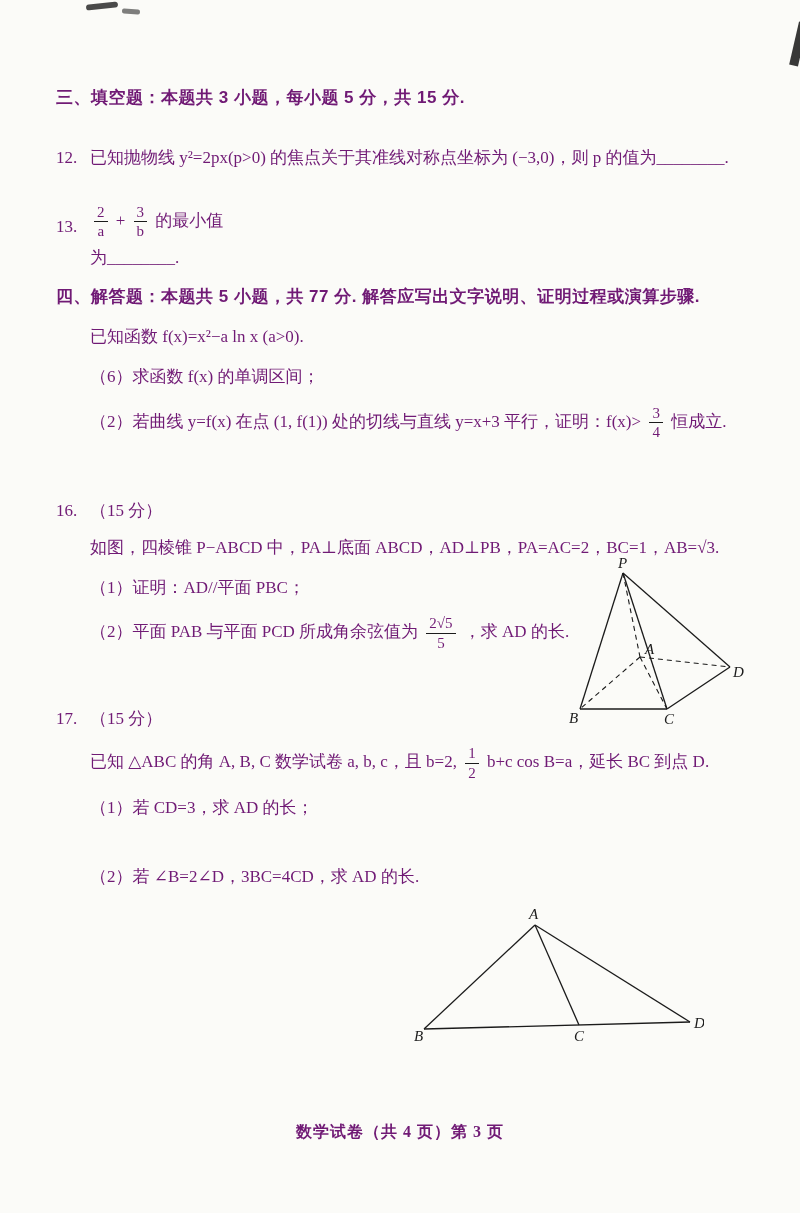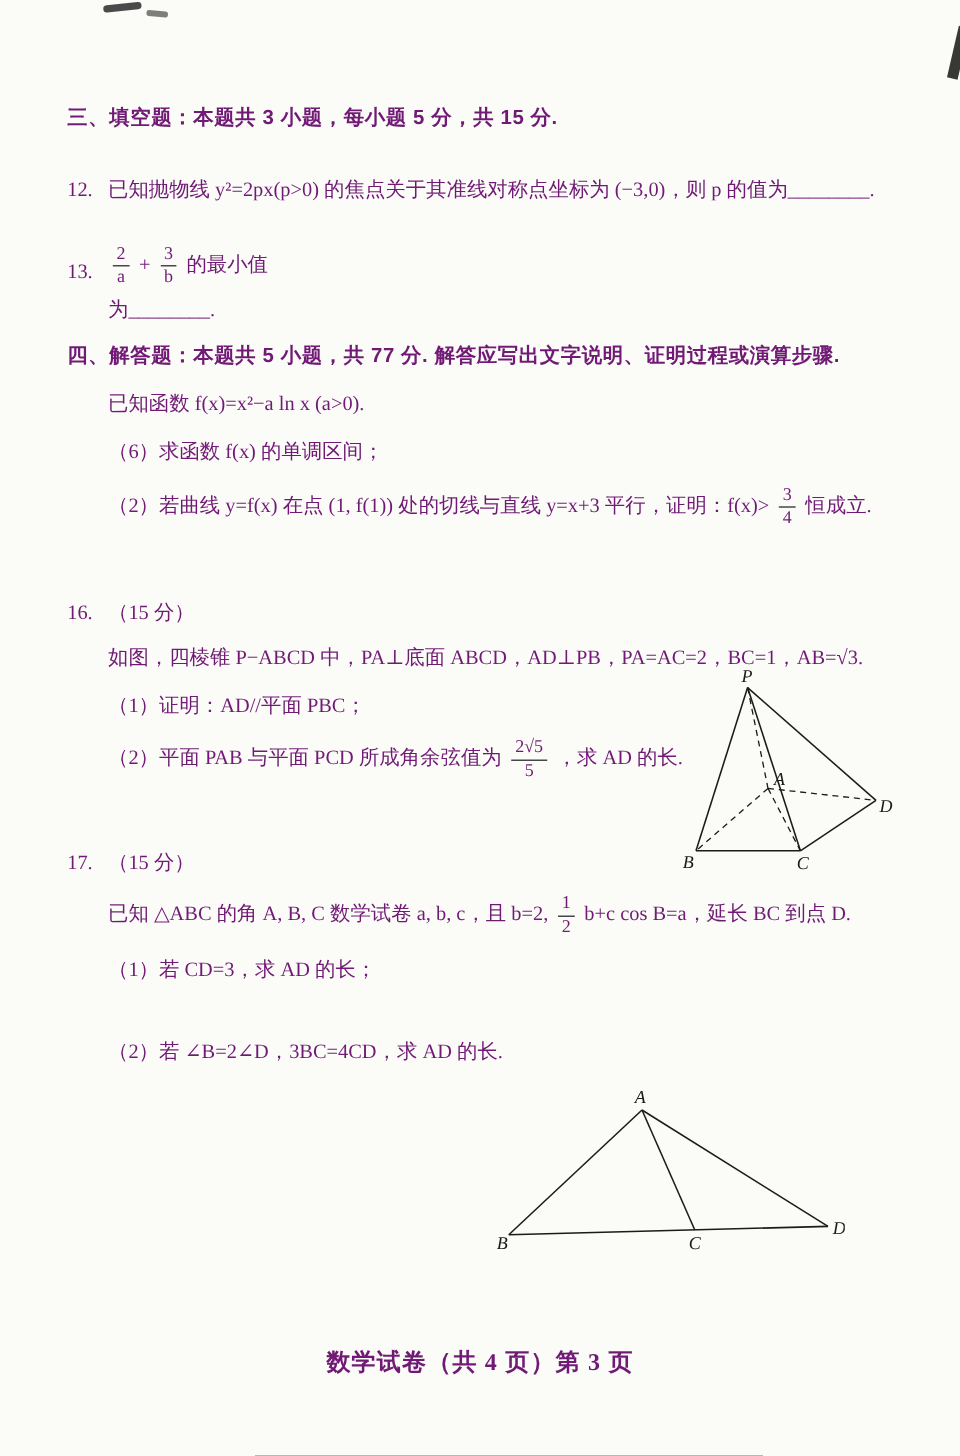--- a/index.html
+++ b/index.html
@@ -57,21 +57,21 @@
     font-style: italic;
     font-size: 15px;
     fill: #1b1b1b;
   }
   .footer {
     position: absolute;
     left: 0; right: 0;
     top: 1122px;
     text-align: center;
     font-weight: bold;
-    font-size: 20px;
+    font-size: 16px;
     letter-spacing: 1px;
   }
   .artifact { position: absolute; }
   .a1 { left: 86px; top: 3px; width: 32px; height: 6px; background:#1e1e1e; border-radius:3px; transform:rotate(-6deg); opacity:.8; }
   .a2 { left: 122px; top: 9px; width: 18px; height: 5px; background:#3a3a3a; border-radius:2px; transform:rotate(5deg); opacity:.65; }
   .a3 { right: -3px; top: 22px; width: 9px; height: 44px; background:#151515; transform:rotate(13deg); opacity:.85; }
 </style>
 </head>
 <body>
 

